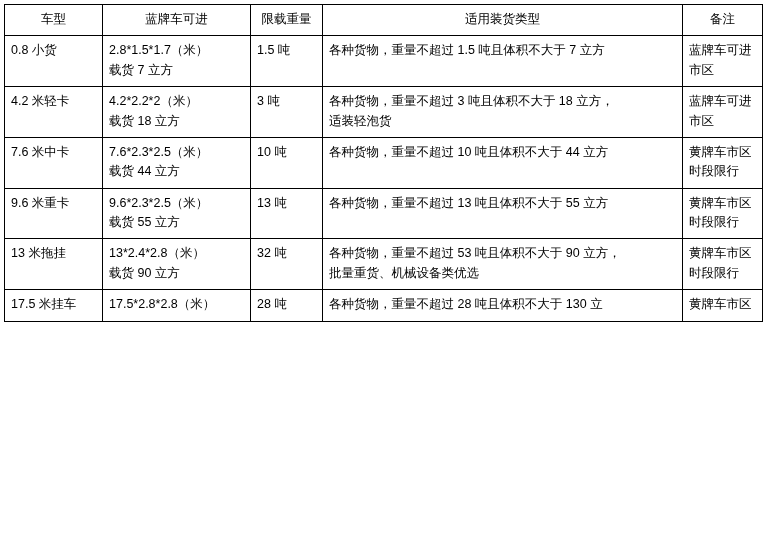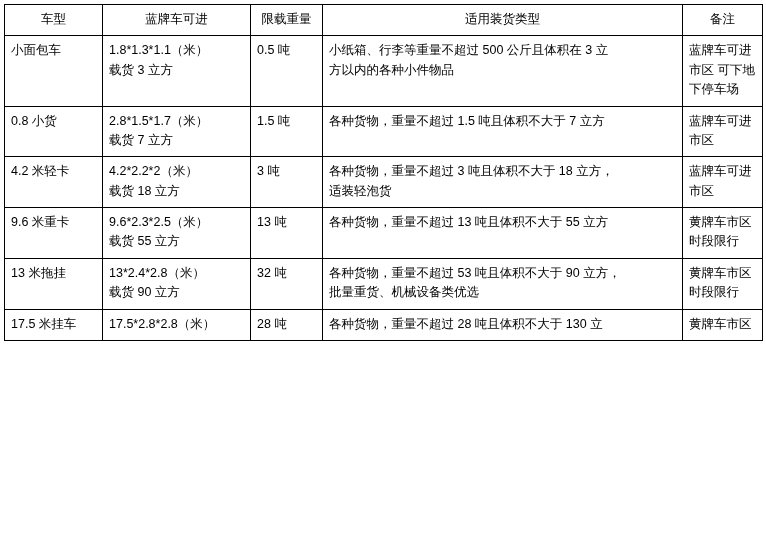--- a/index.html
+++ b/index.html
@@ -71,37 +71,20 @@
       <tr>
         <th>车型</th>
         <th>蓝牌车可进</th>
         <th>限载重量</th>
         <th>适用装货类型</th>
         <th>备注</th>
       </tr>
     </thead>
     <tbody id="table-body">
         <tr>
-          <td class="c-type">小面包车</td>
-          <td class="c-spec">
-            <span class="line">1.8*1.3*1.1（米）</span>
-            <span class="line">载货 3 立方</span>
-          </td>
-          <td class="c-load">0.5 吨</td>
-          <td class="c-cargo">
-            <span class="line">小纸箱、行李等重量不超过 500 公斤且体积在 3 立</span>
-            <span class="line">方以内的各种小件物品</span>
-          </td>
-          <td class="c-remark">
-            <span class="line">蓝牌车可进</span>
-            <span class="line">市区 可下地</span>
-            <span class="line">下停车场</span>
-          </td>
-        </tr>
-        <tr>
           <td class="c-type">0.8 小货</td>
           <td class="c-spec">
             <span class="line">2.8*1.5*1.7（米）</span>
             <span class="line">载货 7 立方</span>
           </td>
           <td class="c-load">1.5 吨</td>
           <td class="c-cargo">
             <span class="line">各种货物，重量不超过 1.5 吨且体积不大于 7 立方</span>
           </td>
           <td class="c-remark">
@@ -116,20 +99,35 @@
             <span class="line">载货 18 立方</span>
           </td>
           <td class="c-load">3 吨</td>
           <td class="c-cargo">
             <span class="line">各种货物，重量不超过 3 吨且体积不大于 18 立方，</span>
             <span class="line">适装轻泡货</span>
           </td>
           <td class="c-remark">
             <span class="line">蓝牌车可进</span>
             <span class="line">市区</span>
+          </td>
+        </tr>
+        <tr>
+          <td class="c-type">7.6 米中卡</td>
+          <td class="c-spec">
+            <span class="line">7.6*2.3*2.5（米）</span>
+            <span class="line">载货 44 立方</span>
+          </td>
+          <td class="c-load">10 吨</td>
+          <td class="c-cargo">
+            <span class="line">各种货物，重量不超过 10 吨且体积不大于 44 立方</span>
+          </td>
+          <td class="c-remark">
+            <span class="line">黄牌车市区</span>
+            <span class="line">时段限行</span>
           </td>
         </tr>
         <tr>
           <td class="c-type">9.6 米重卡</td>
           <td class="c-spec">
             <span class="line">9.6*2.3*2.5（米）</span>
             <span class="line">载货 55 立方</span>
           </td>
           <td class="c-load">13 吨</td>
           <td class="c-cargo">

